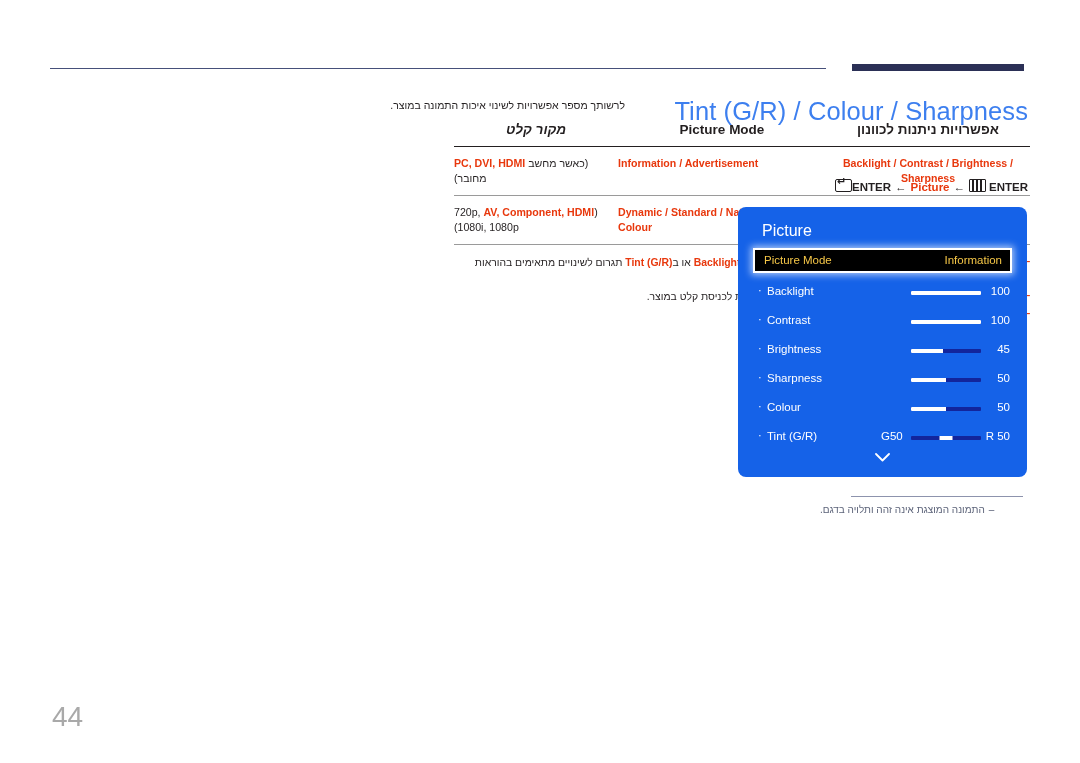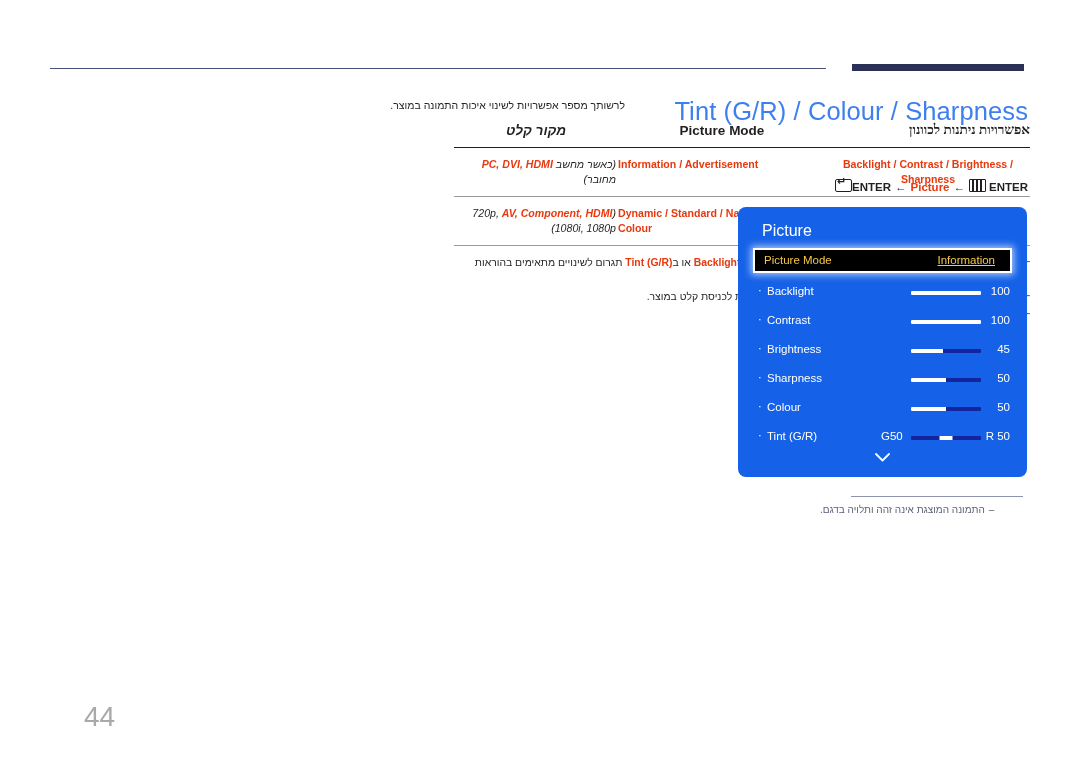--- a/index.html
+++ b/index.html
@@ -74,28 +74,28 @@
     border-collapse:collapse;
     table-layout:fixed;
   }
   .tbl th{
     font-size:13.5px;font-weight:bold;padding:0 0 9px 0;
     border-bottom:1.6px solid #231f20;
     vertical-align:bottom;
   }
   .tbl th.c-src{width:164px;text-align:center;font-style:italic;}
   .tbl th.c-mode{width:208px;text-align:center;direction:ltr;}
-  .tbl th.c-opt{width:204px;text-align:right;font-family:Liberation Serif, serif;}
+  .tbl th.c-opt{width:204px;text-align:center;}
   .tbl td{
     font-size:10.6px;line-height:14.6px;
     padding:9px 0 10px 0;
     border-bottom:1px solid #9a9a9a;
     vertical-align:top;
   }
-  .tbl td.c-src{text-align:right;direction:rtl;padding-right:2px;font-style:italic;}
+  .tbl td.c-src{text-align:left;direction:rtl;padding-right:2px;}
   .tbl td.c-mode{text-align:left;direction:ltr;}
   .tbl td.c-opt{text-align:center;direction:ltr;}
   .o{color:#e8380d;font-weight:bold;}
   .k{color:#231f20;}
 
   
   .notes{
     position:absolute;right:50px;top:256px;width:576px;
     direction:rtl;text-align:right;
   }
@@ -124,22 +124,22 @@
     background:#000000;
     border:2px solid #ffffff;
     box-shadow:0 0 7px 2px rgba(255,255,255,.65);
     box-sizing:border-box;
   }
   .osd-hl .lbl{
     position:absolute;left:9px;top:4px;font-size:11.5px;
     color:#f6c747;direction:ltr;
   }
   .osd-hl .val{
-    position:absolute;right:15px;top:4px;font-size:11.5px;
-    color:#f6c747;direction:ltr;text-decoration:underline;
+    position:absolute;right:8px;top:4px;font-size:11.5px;
+    color:#f6c747;direction:ltr;
   }
   .row{
     position:absolute;left:14px;width:259px;height:22px;
     direction:ltr;
   }
   .row .dot{
     position:absolute;left:5px;top:2px;font-size:11px;color:#ffffff;
   }
   .row .name{
     position:absolute;left:14px;top:3px;font-size:11.5px;color:#ffffff;
@@ -176,21 +176,21 @@
   .osd-note{
     position:absolute;left:820px;top:504px;width:205px;
     text-align:left;direction:rtl;
     font-size:10px;color:#5c6379;
   }
   .osd-note .dash{margin-left:4px;}
 
   
   .pageno{
     position:absolute;left:52px;top:701px;
-    font-size:28px;color:#a9a9a9;direction:ltr;font-weight:400;margin-left:32px;
+    font-size:28px;color:#a9a9a9;direction:ltr;font-weight:400;
   }
 </style>
 </head>
 <body>
 
 <div class="page">
 
   <div class="rule-thin"></div>
   <div class="rule-thick"></div>
 

